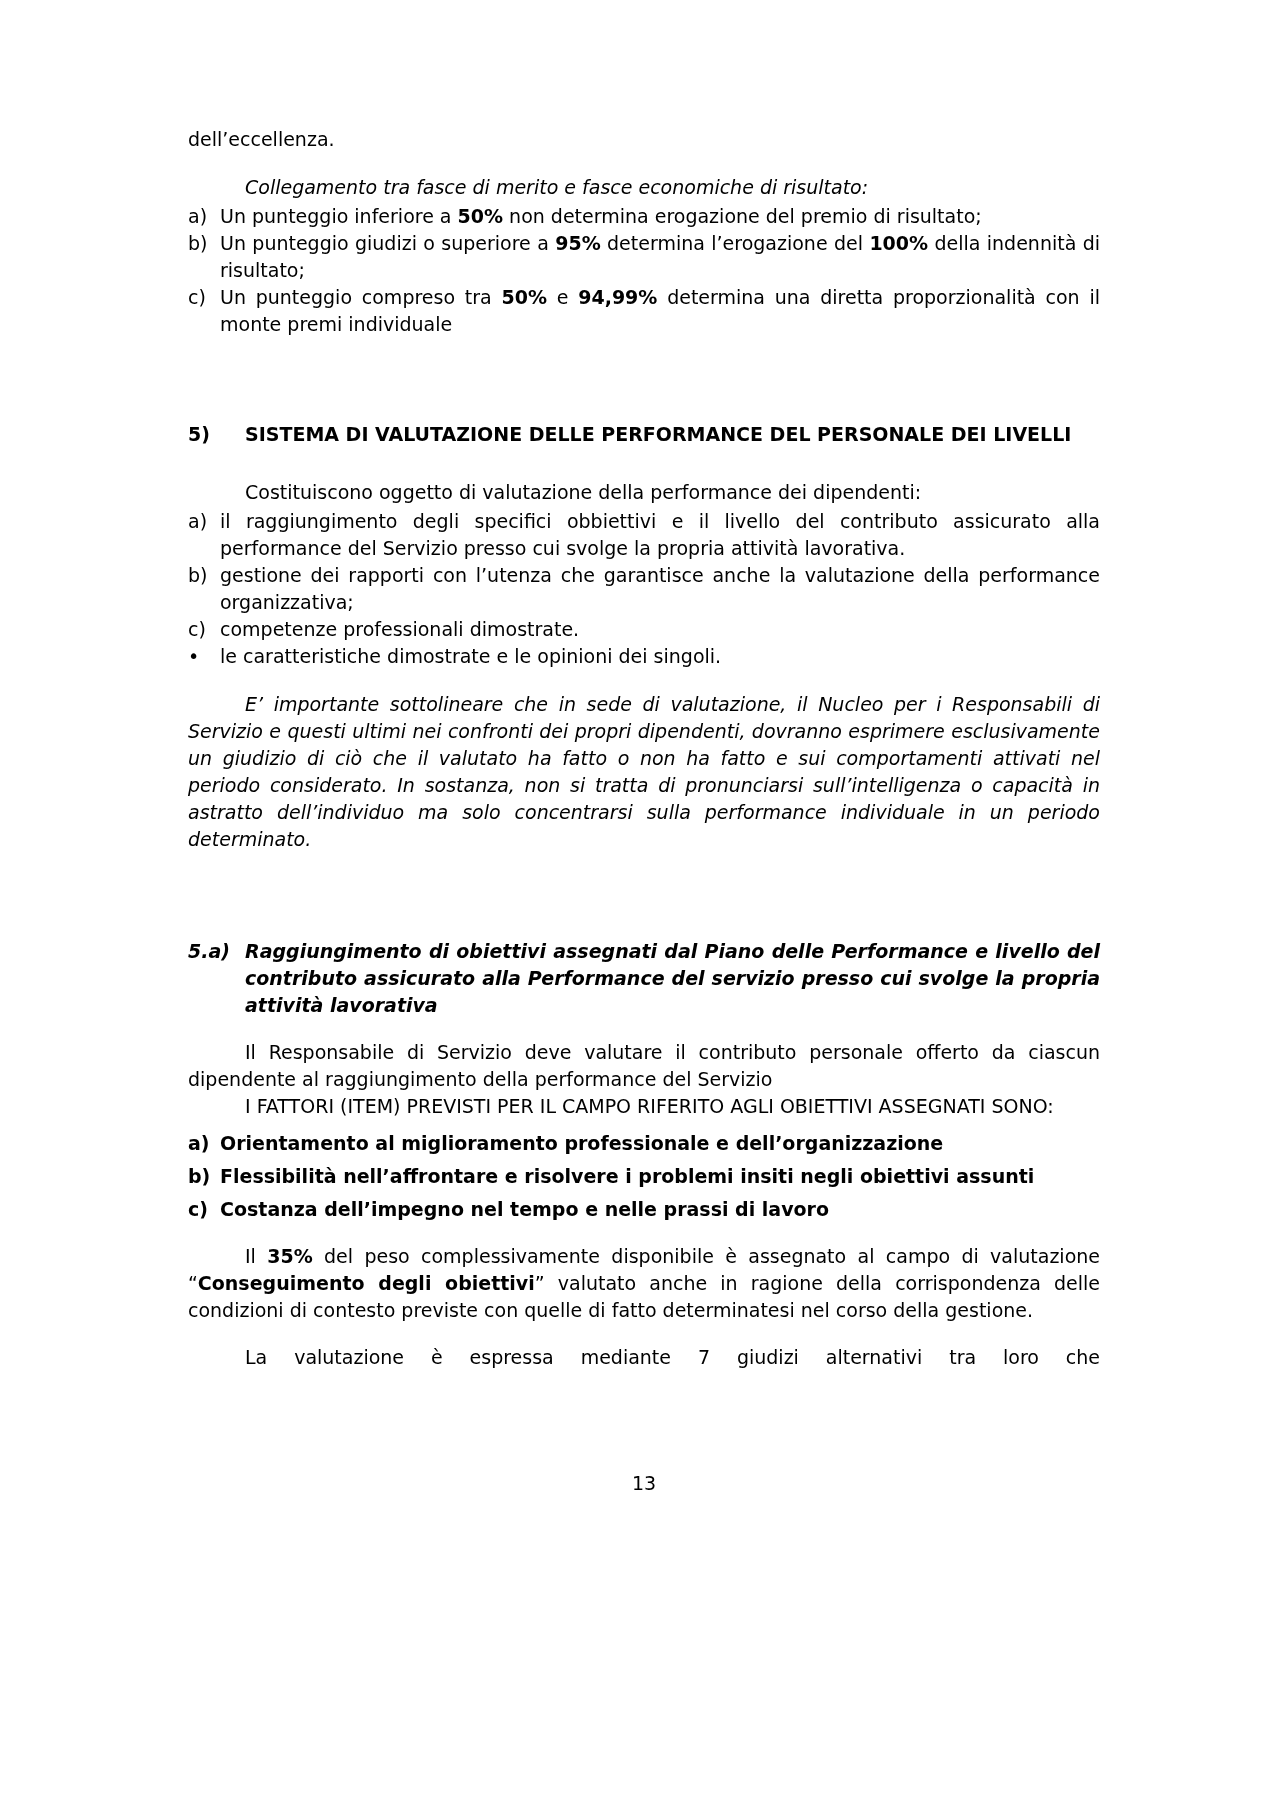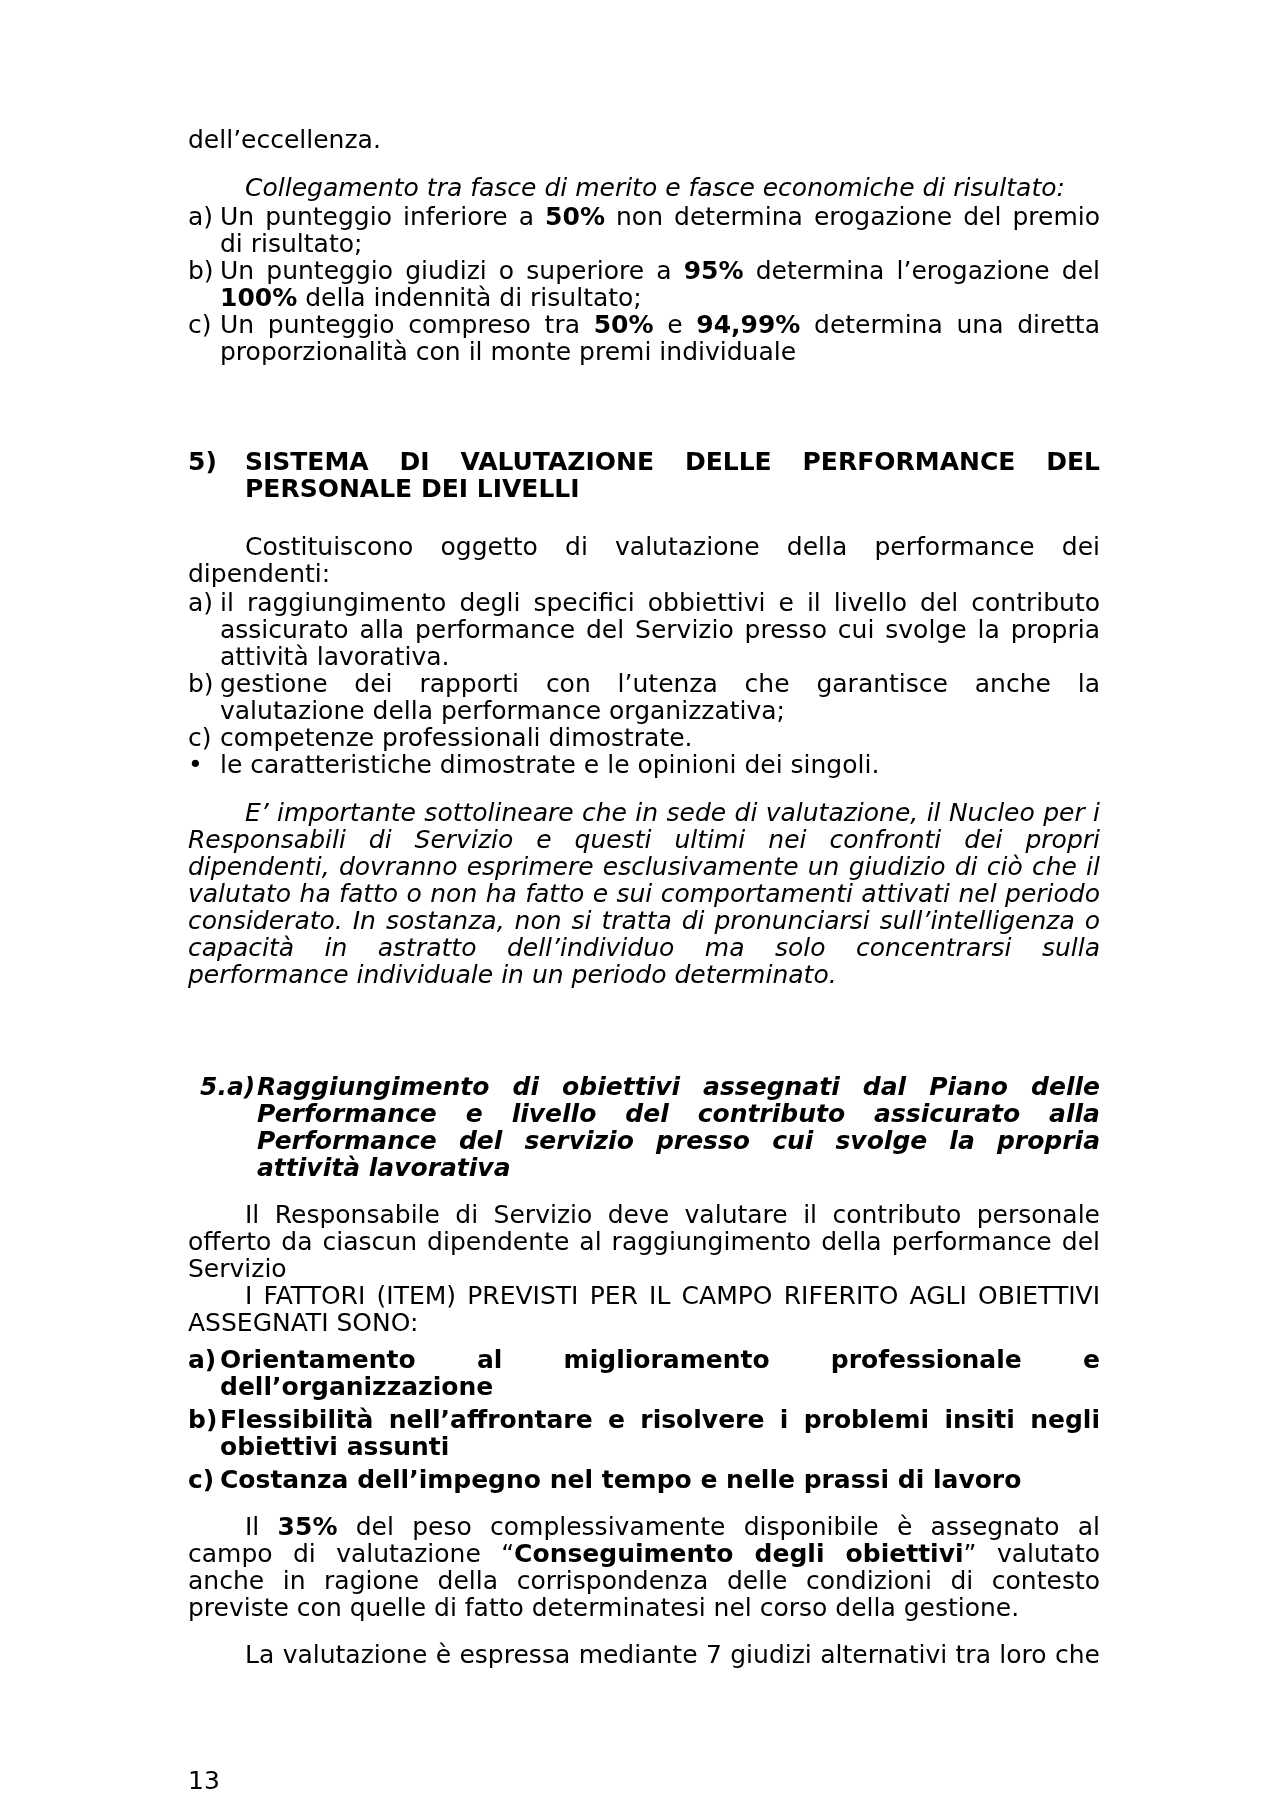--- a/index.html
+++ b/index.html
@@ -8,21 +8,21 @@
     background: #ffffff;
   }
   .page {
     position: relative;
     width: 1280px;
     height: 1810px;
     background: #ffffff;
     box-sizing: border-box;
     padding: 126px 180px 0 188px;
     font-family: "DejaVu Sans", "Liberation Sans", sans-serif;
-    font-size: 25px;
+    font-size: 19px;
     line-height: 27px;
     color: #000000;
     overflow: hidden;
   }
   .p {
     margin: 0;
     text-align: justify;
   }
   .ind { text-indent: 57px; }
   .jlast { text-align-last: justify; }
@@ -45,23 +45,24 @@
   .hd5a { font-weight: bold; font-style: italic; }
   .caps { }
   .mt2  { margin-top: 2px; }
   .mt6  { margin-top: 6px; }
   .mt10 { margin-top: 10px; }
   .mt20 { margin-top: 20px; }
   .mt21 { margin-top: 21px; font-style: italic; }
   .mt24 { }
   .mt31 { margin-top: 31px; }
   .mt83 { margin-top: 83px; }
-  .mt85 { margin-top: 85px; margin-left: 12px; }
+  .mt85 { margin-top: 85px; }
   .pagenum {
     margin-top: 99px;
+    text-align: center;
   }
 </style>
 </head>
 <body>
 
 <div class="page">
 
   <p class="p">dell’eccellenza.</p>
 
   <p class="p ind mt21">Collegamento tra fasce di merito e fasce economiche di risultato:</p>

